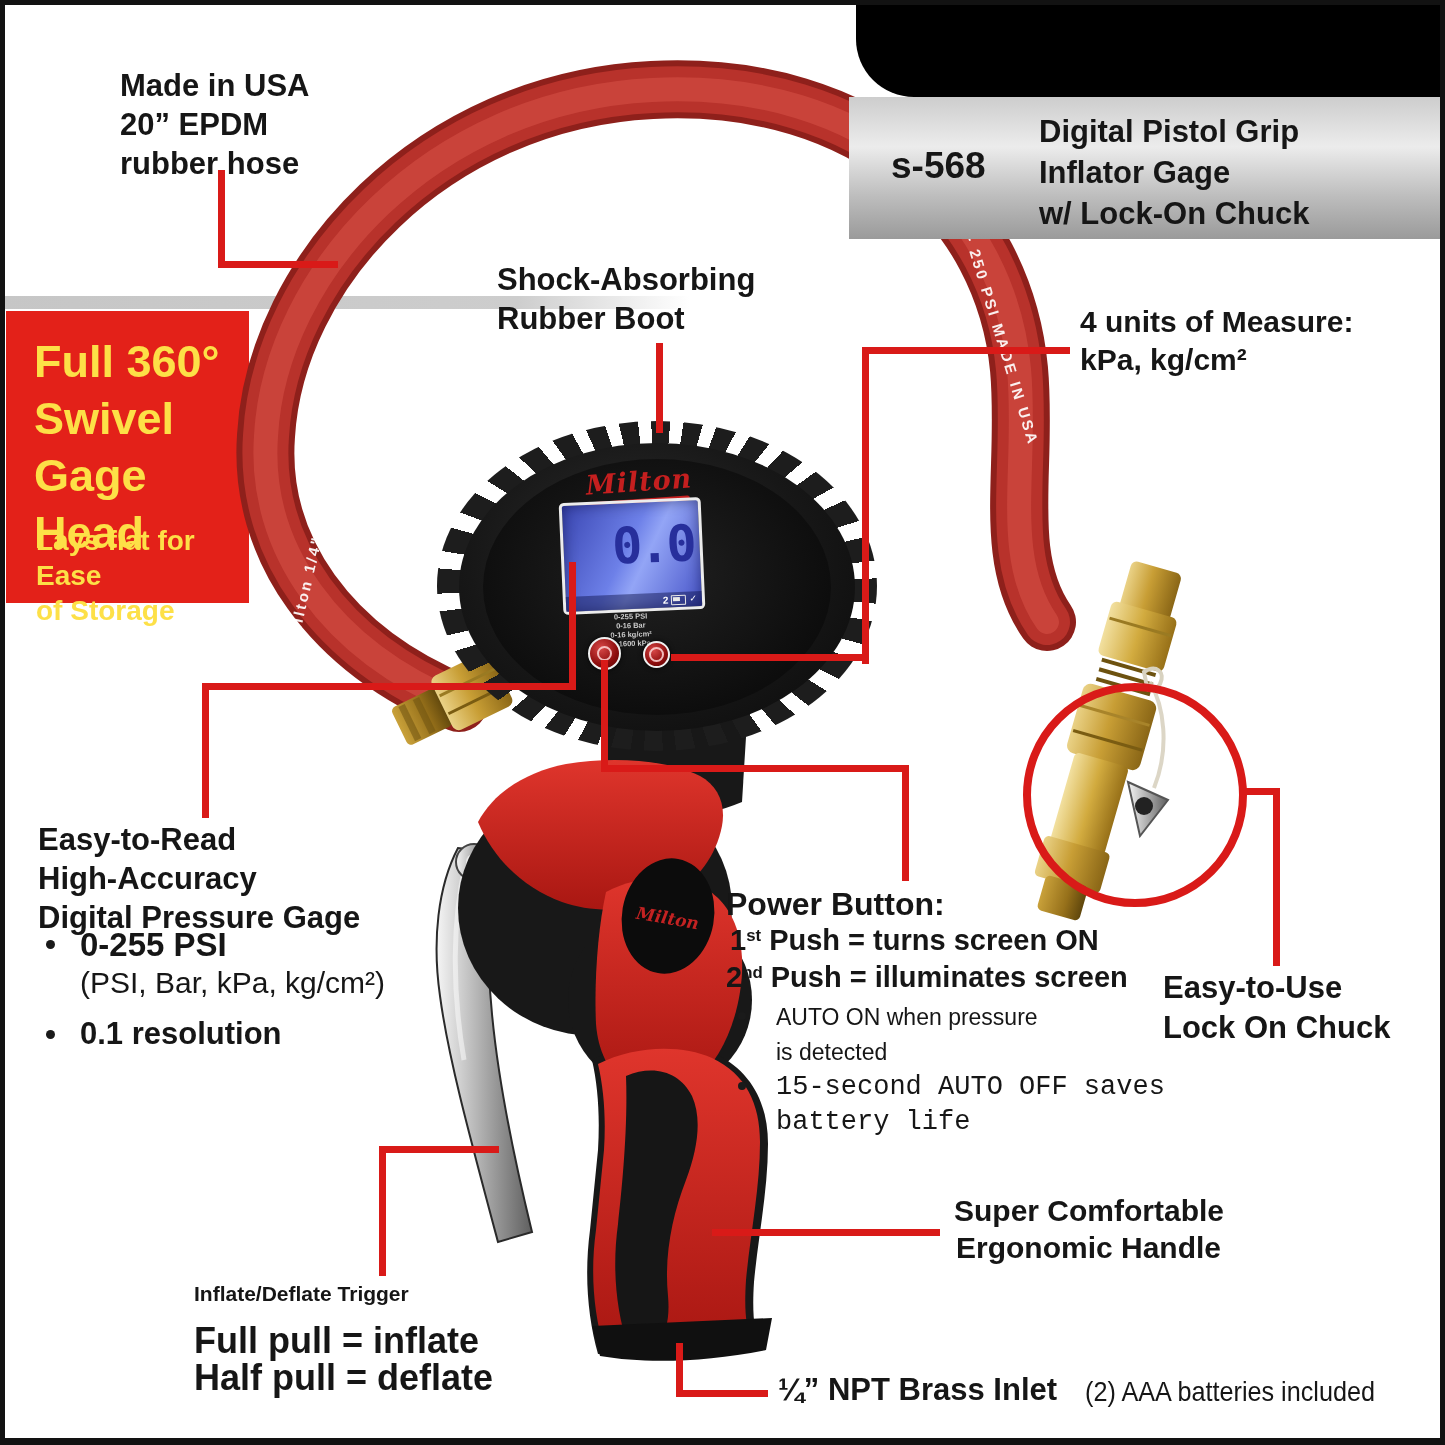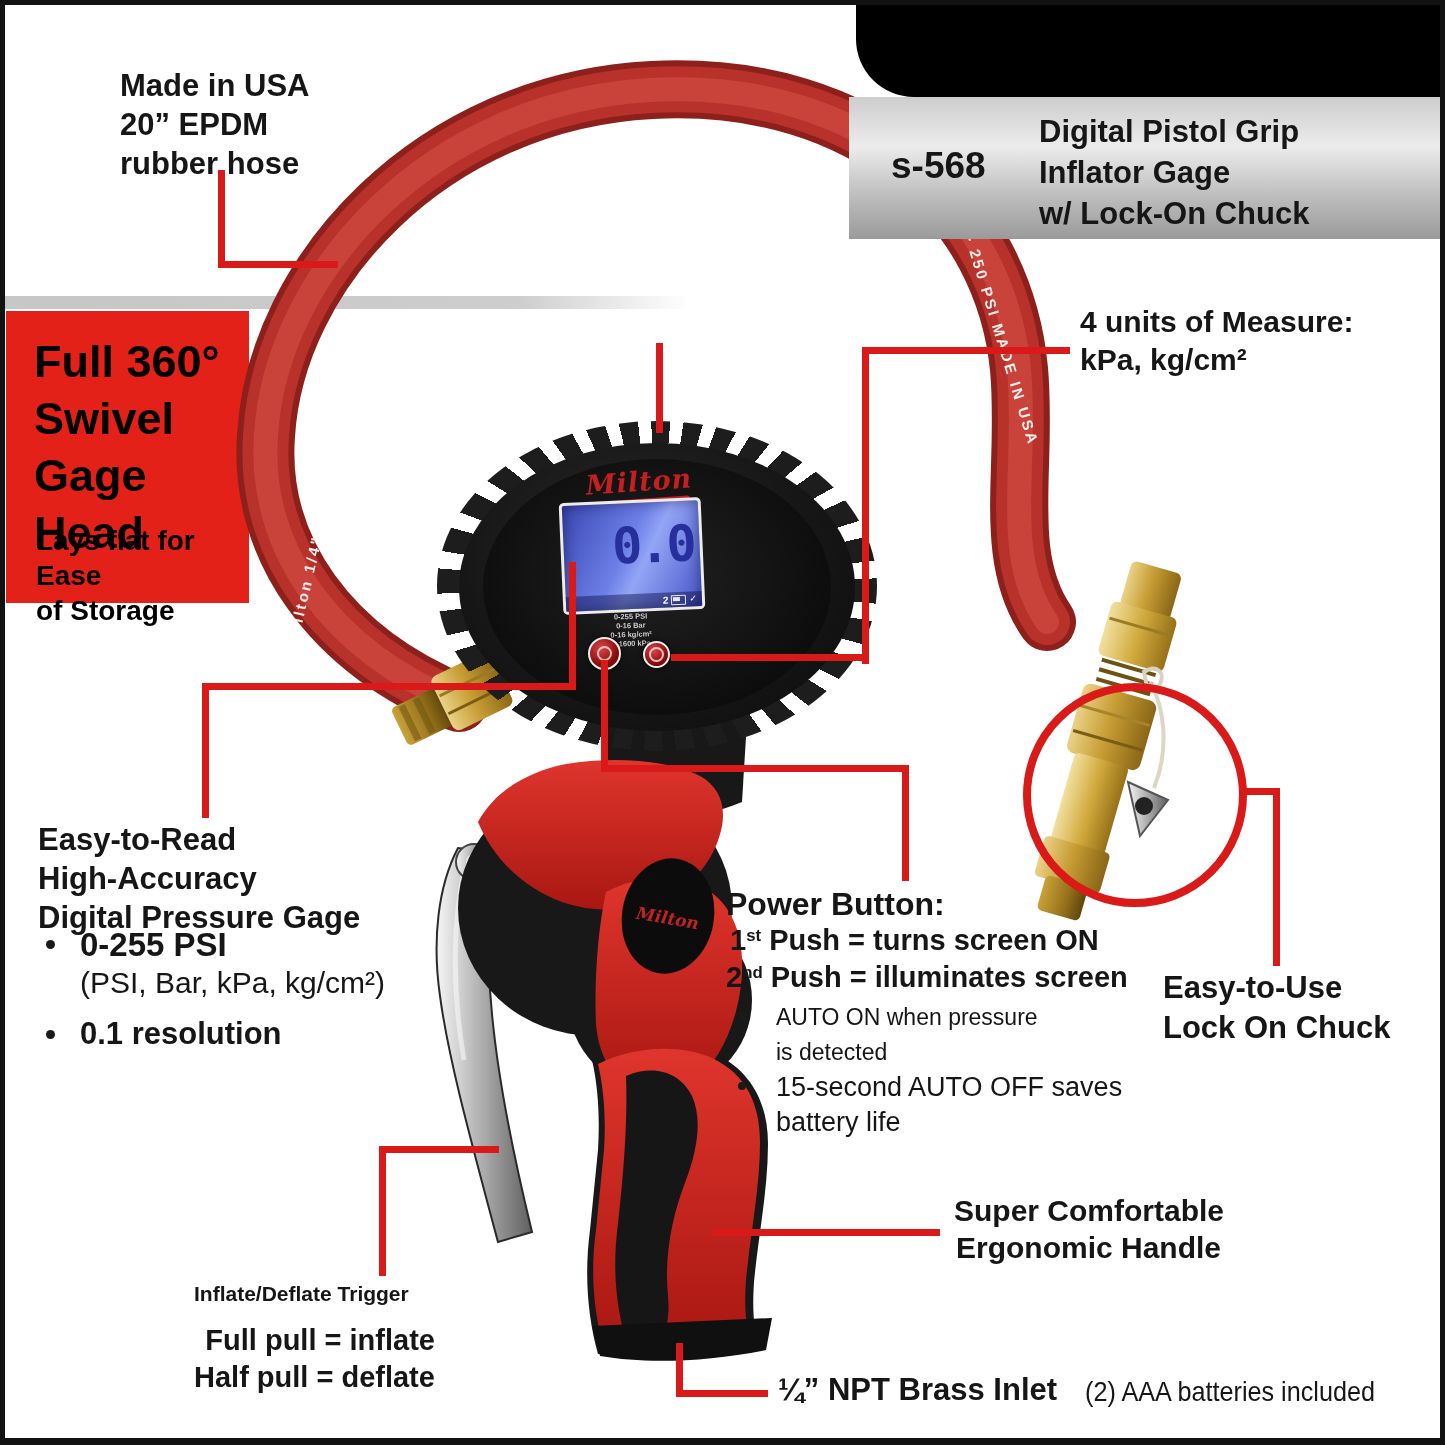--- a/index.html
+++ b/index.html
@@ -11,21 +11,21 @@
   #hdr-black{position:absolute;left:856px;top:0;width:589px;height:97px;background:#000;
              border-bottom-left-radius:58px;z-index:6;}
   #hdr-gray{position:absolute;left:849px;top:97px;width:596px;height:142px;z-index:6;
             background:linear-gradient(180deg,#cdcdcd 0%,#ececec 35%,#bdbdbd 70%,#9a9a9a 100%);}
   #hdr-model{position:absolute;left:42px;top:48px;font-size:37px;font-weight:bold;}
   #hdr-title{position:absolute;left:190px;top:14px;font-size:31px;font-weight:bold;line-height:41px;}
   
   #stripe{position:absolute;left:0;top:296px;width:690px;height:13px;z-index:1;
           background:linear-gradient(90deg,#c6c6c6 0%,#cdcdcd 75%,rgba(205,205,205,0) 100%);}
   #redbox{position:absolute;left:6px;top:311px;width:243px;height:292px;background:#e32119;z-index:2;
-          color:#000000;padding:1px;box-sizing:border-box;}
+          color:#fde047;padding:1px;box-sizing:border-box;}
   #redbox .big{position:absolute;left:28px;top:22px;font-size:45px;font-weight:bold;line-height:57px;}
   #redbox .sub{position:absolute;left:30px;top:212px;font-size:28px;font-weight:bold;line-height:35px;}
   
   .note{position:absolute;z-index:7;font-weight:bold;}
   .lh{display:block;}
   .sup{font-size:.58em;position:relative;top:-.52em;}
   .dot{position:absolute;width:9px;height:9px;border-radius:50%;background:#1a1a1a;z-index:7;}
   
   .cl{position:absolute;background:#d91a18;z-index:6;}
   #chuck-circle{position:absolute;left:1023px;top:683px;width:224px;height:224px;border:8px solid #d91a18;
@@ -237,20 +237,24 @@
       <span class="lh">w/ Lock-On Chuck</span>
     </div>
   </div>
 
   <div class="note" style="left:120px;top:66px;font-size:31px;line-height:39px;">
     <span class="lh">Made in USA</span>
     <span class="lh">20” EPDM</span>
     <span class="lh">rubber hose</span>
   </div>
 
+  <div class="note" style="left:497px;top:260px;font-size:31px;line-height:39px;">
+    <span class="lh">Shock-Absorbing</span>
+    <span class="lh">Rubber Boot</span>
+  </div>
 
   <div class="note" style="left:1080px;top:303px;font-size:30px;line-height:38px;">
     <span class="lh">4 units of Measure:</span>
     <span class="lh">kPa, kg/cm²</span>
   </div>
 
   <div class="note" style="left:38px;top:820px;font-size:31px;line-height:39px;">
     <span class="lh">Easy-to-Read</span>
     <span class="lh">High-Accuracy</span>
     <span class="lh">Digital Pressure Gage</span>
@@ -267,37 +271,37 @@
   </div>
   <div class="note" style="left:726px;top:961px;font-size:29px;">
     <span>2</span><span class="sup">nd</span><span> Push = illuminates screen</span>
   </div>
   <div class="dot" style="left:738px;top:1012px;width:8px;height:8px;"></div>
   <div class="note" style="left:776px;top:1000px;font-size:23px;font-weight:normal;line-height:35px;">
     <span class="lh">AUTO ON when pressure</span>
     <span class="lh">is detected</span>
   </div>
   <div class="dot" style="left:738px;top:1082px;width:8px;height:8px;"></div>
-  <div class="note" style="left:776px;top:1070px;font-size:27px;font-weight:normal;line-height:35px;">
+  <div class="note" style="left:776px;top:1070px;font-size:27px;font-weight:normal;line-height:35px;font-family:Liberation Mono, monospace;">
     <span class="lh">15-second AUTO OFF saves</span>
     <span class="lh">battery life</span>
   </div>
 
   <div class="note" style="left:1163px;top:968px;font-size:31px;line-height:40px;">
     <span class="lh">Easy-to-Use</span>
     <span class="lh">Lock On Chuck</span>
   </div>
 
   <div class="note" style="left:954px;top:1192px;font-size:30px;line-height:37px;">
     <span class="lh">Super Comfortable</span>
     <span class="lh" style="padding-left:2px;">Ergonomic Handle</span>
   </div>
 
   <div class="note" style="left:194px;top:1282px;font-size:21px;">Inflate/Deflate Trigger</div>
-  <div class="note" style="left:194px;top:1322px;font-size:29px;font-weight:600;line-height:37px;text-align:right;">
+  <div class="note" style="left:194px;top:1322px;font-size:36px;font-weight:600;line-height:37px;">
     <span class="lh">Full pull = inflate</span>
     <span class="lh">Half pull = deflate</span>
   </div>
 
   <div class="note" style="left:778px;top:1372px;font-size:31px;">¼” NPT Brass Inlet</div>
   <div class="note" id="t-batt" style="left:1085px;top:1376px;font-size:28px;font-weight:normal;">
     <span>(2) AAA batteries included</span>
   </div>
 
   <div class="frame"></div>

